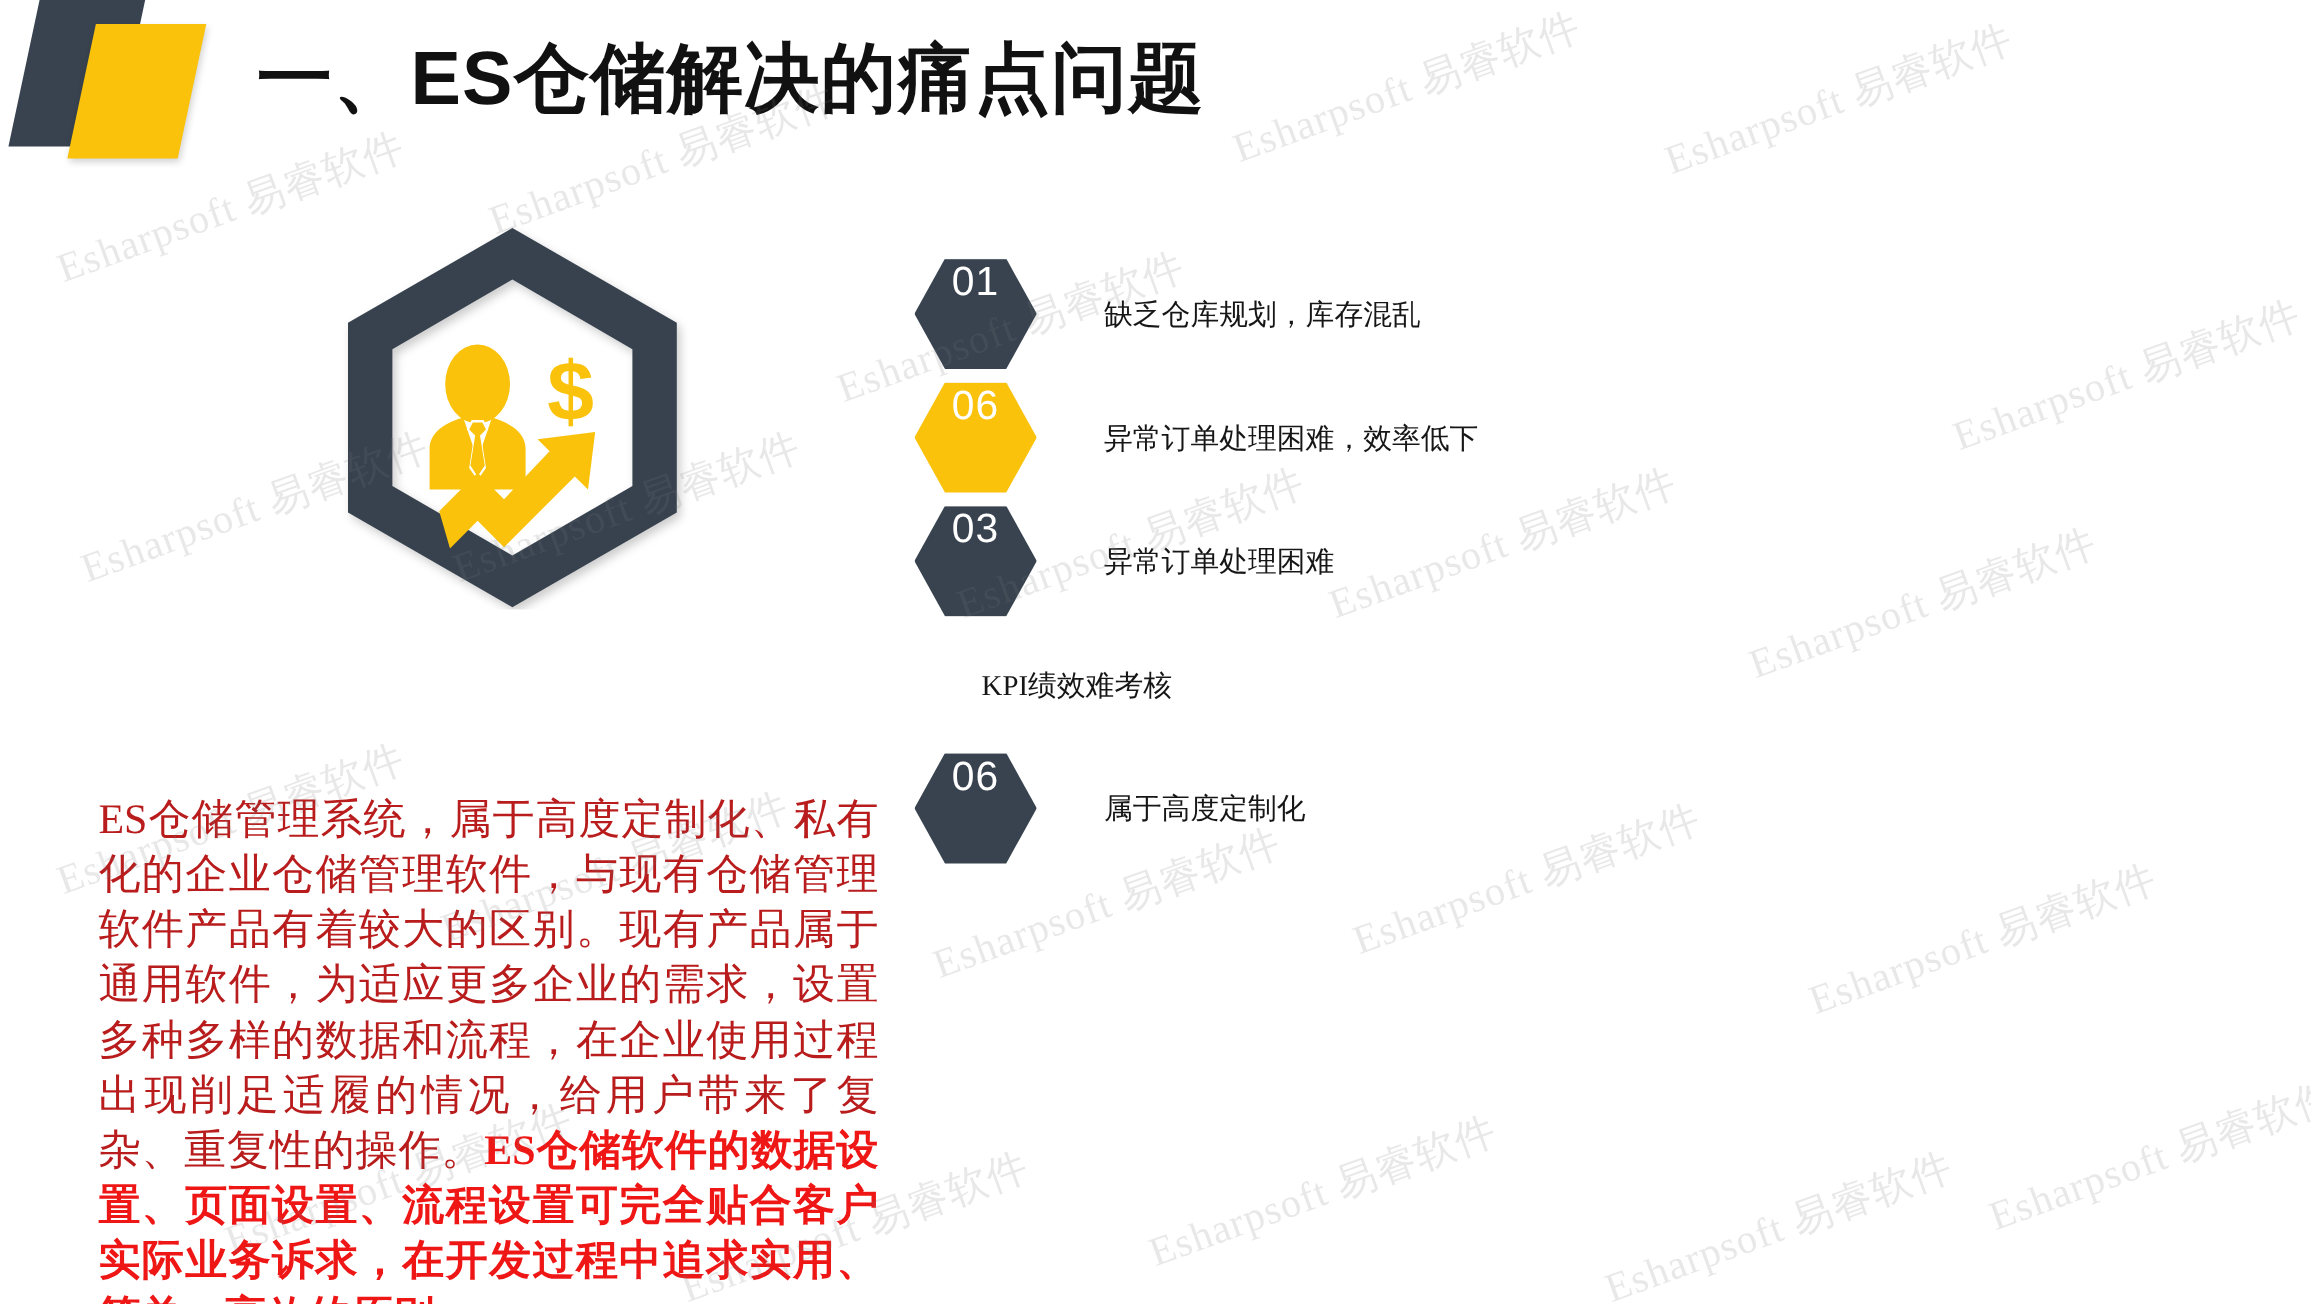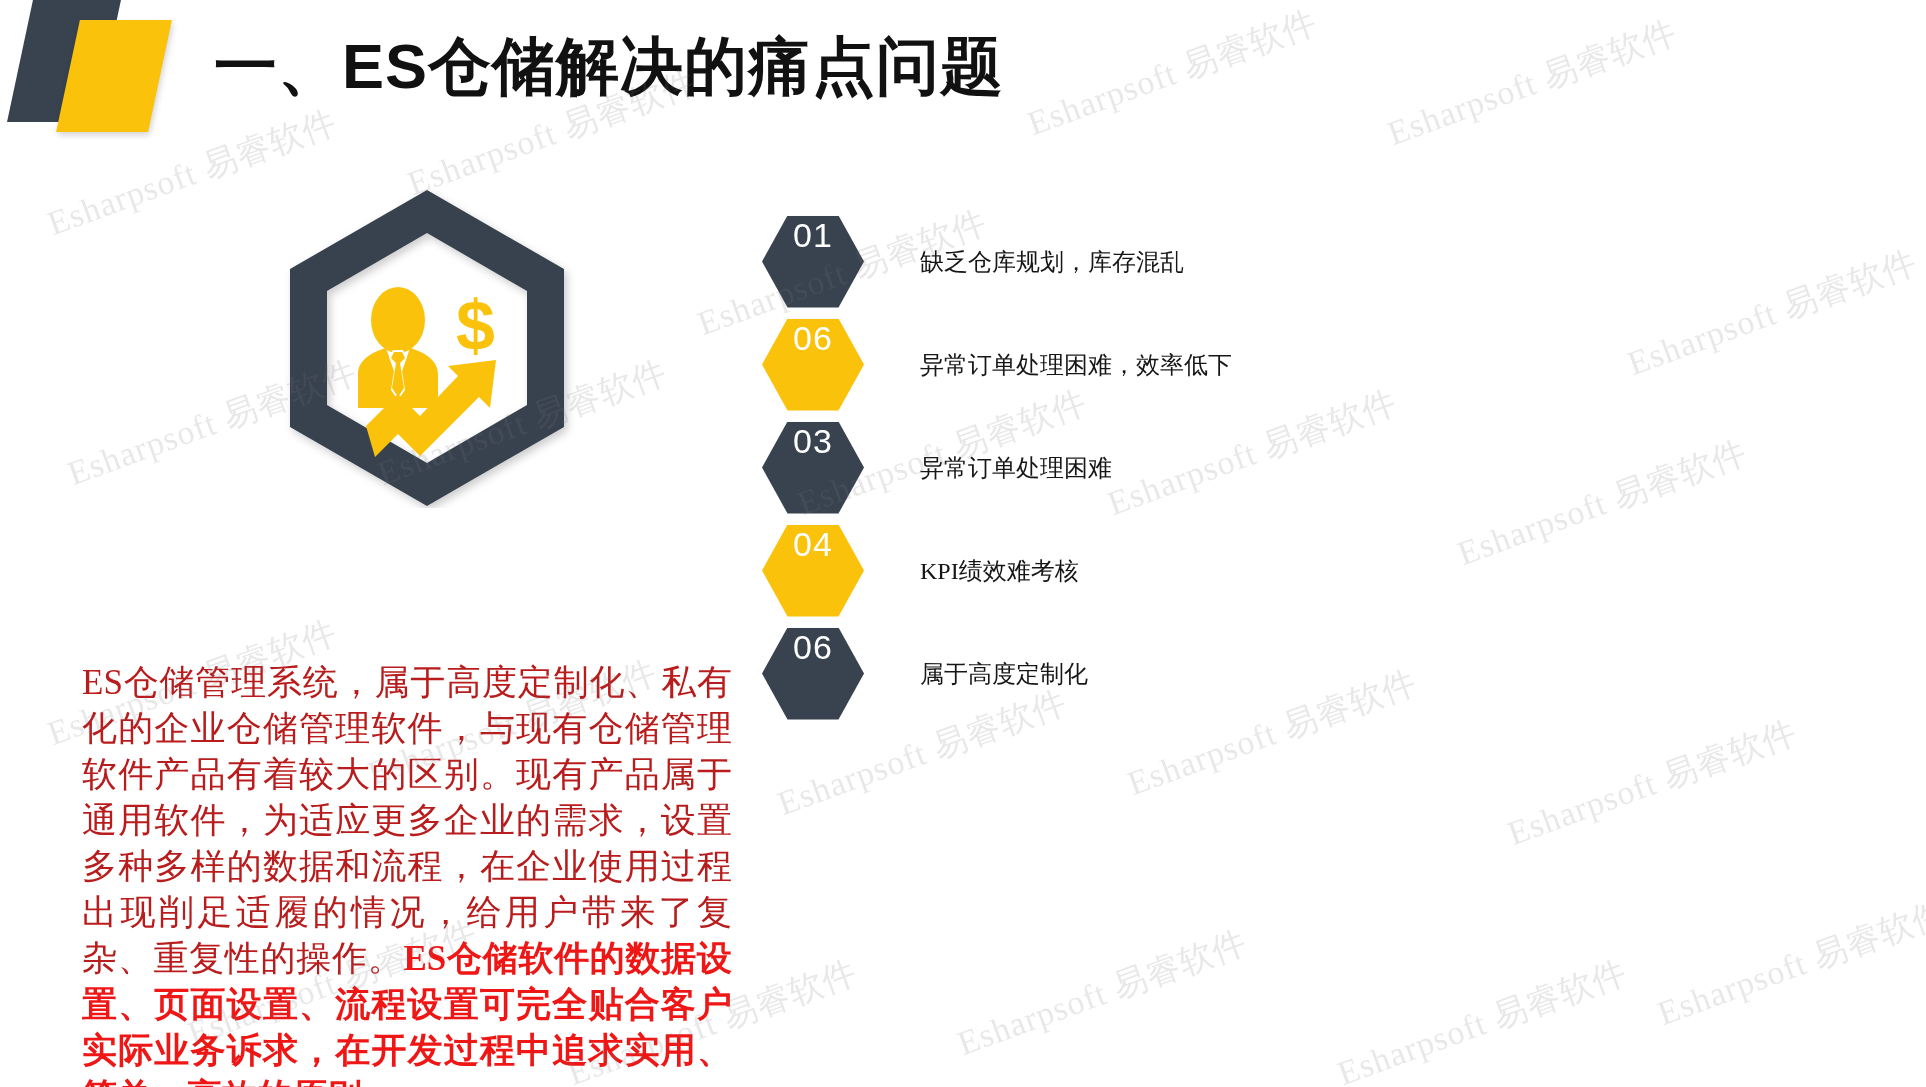--- a/index.html
+++ b/index.html
@@ -211,23 +211,20 @@
     </div>
 
     <div class="hex-row">
       <div class="hex-badge dark">
         <span class="hex-num">03</span>
       </div>
       <div class="hex-text">异常订单处理困难</div>
     </div>
 
     <div class="hex-row">
-      <div class="hex-badge yellow">
-        <span class="hex-num">04</span>
-      </div>
       <div class="hex-text">KPI绩效难考核</div>
     </div>
 
     <div class="hex-row">
       <div class="hex-badge dark">
         <span class="hex-num">06</span>
       </div>
       <div class="hex-text">属于高度定制化</div>
     </div>
 

